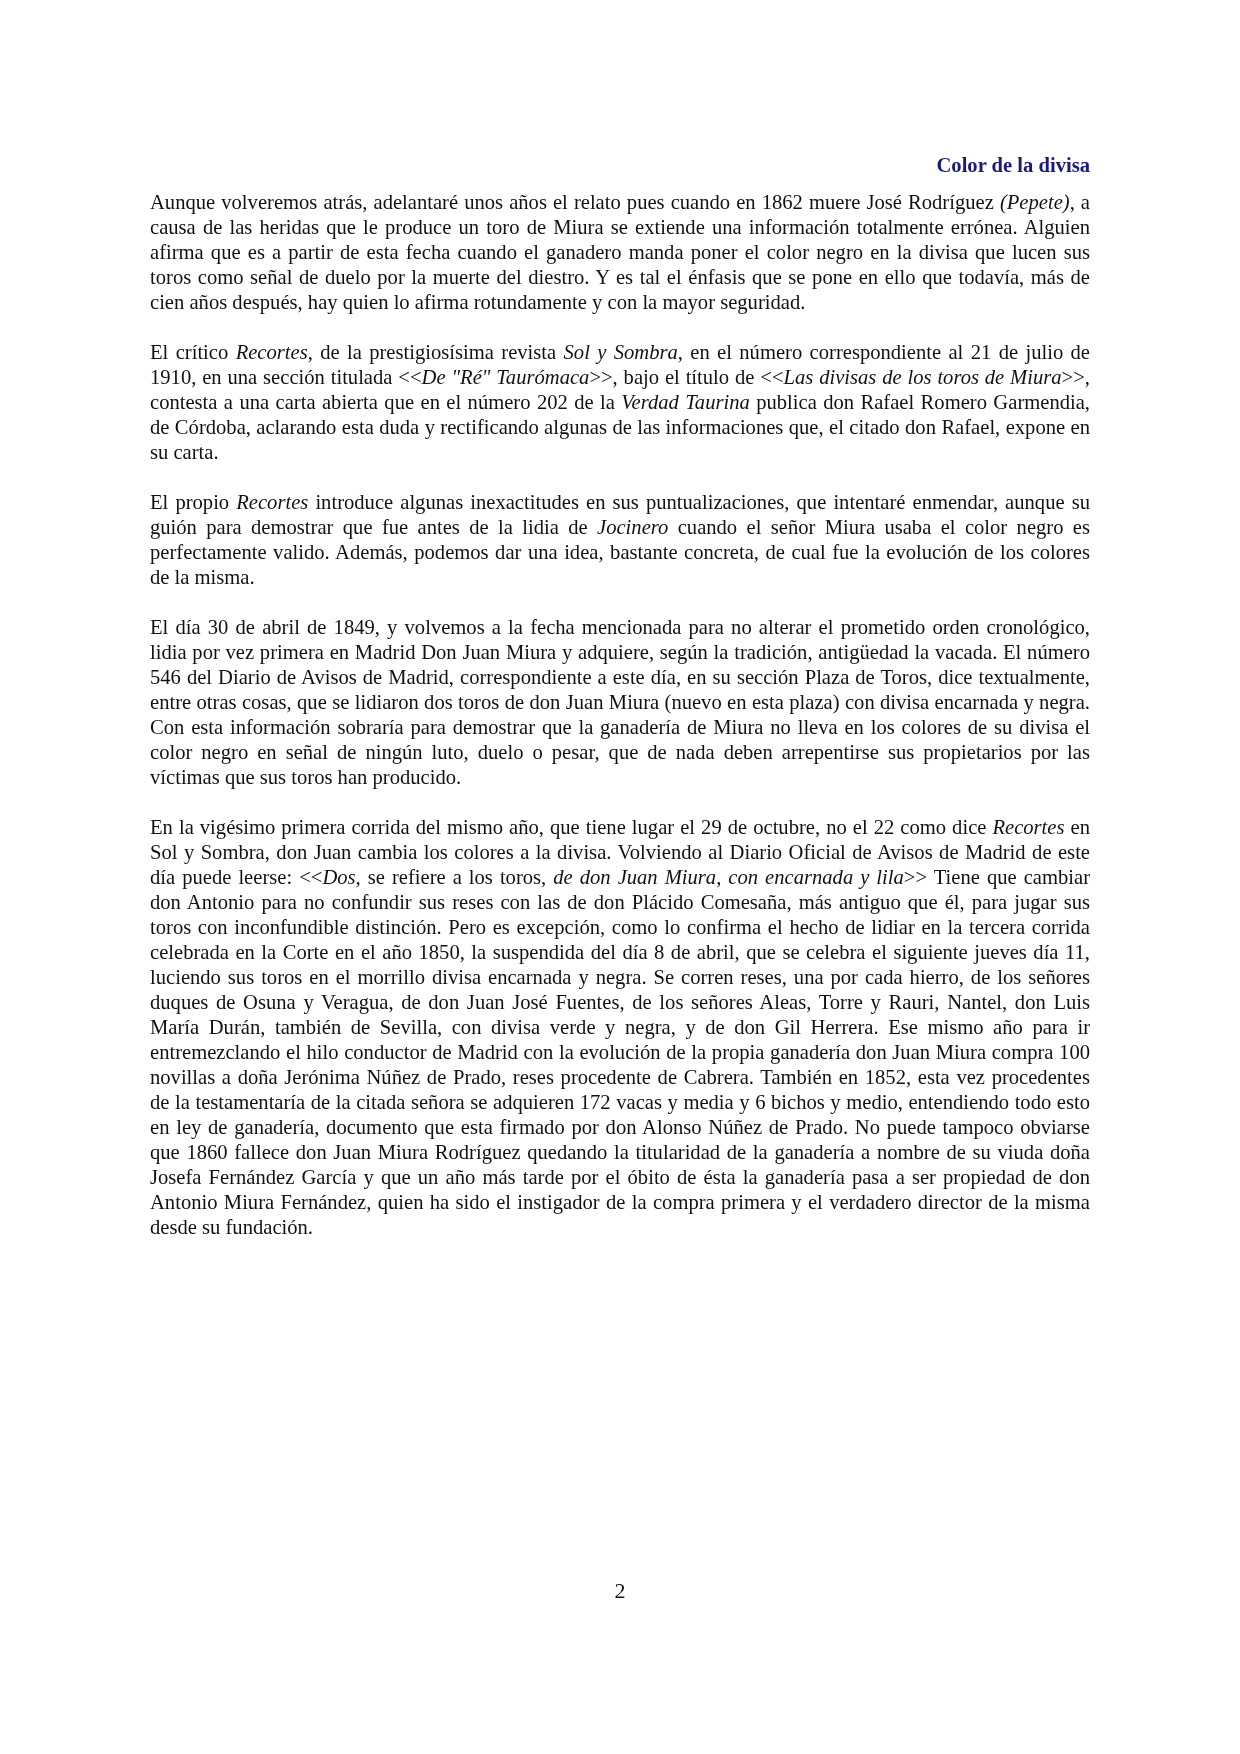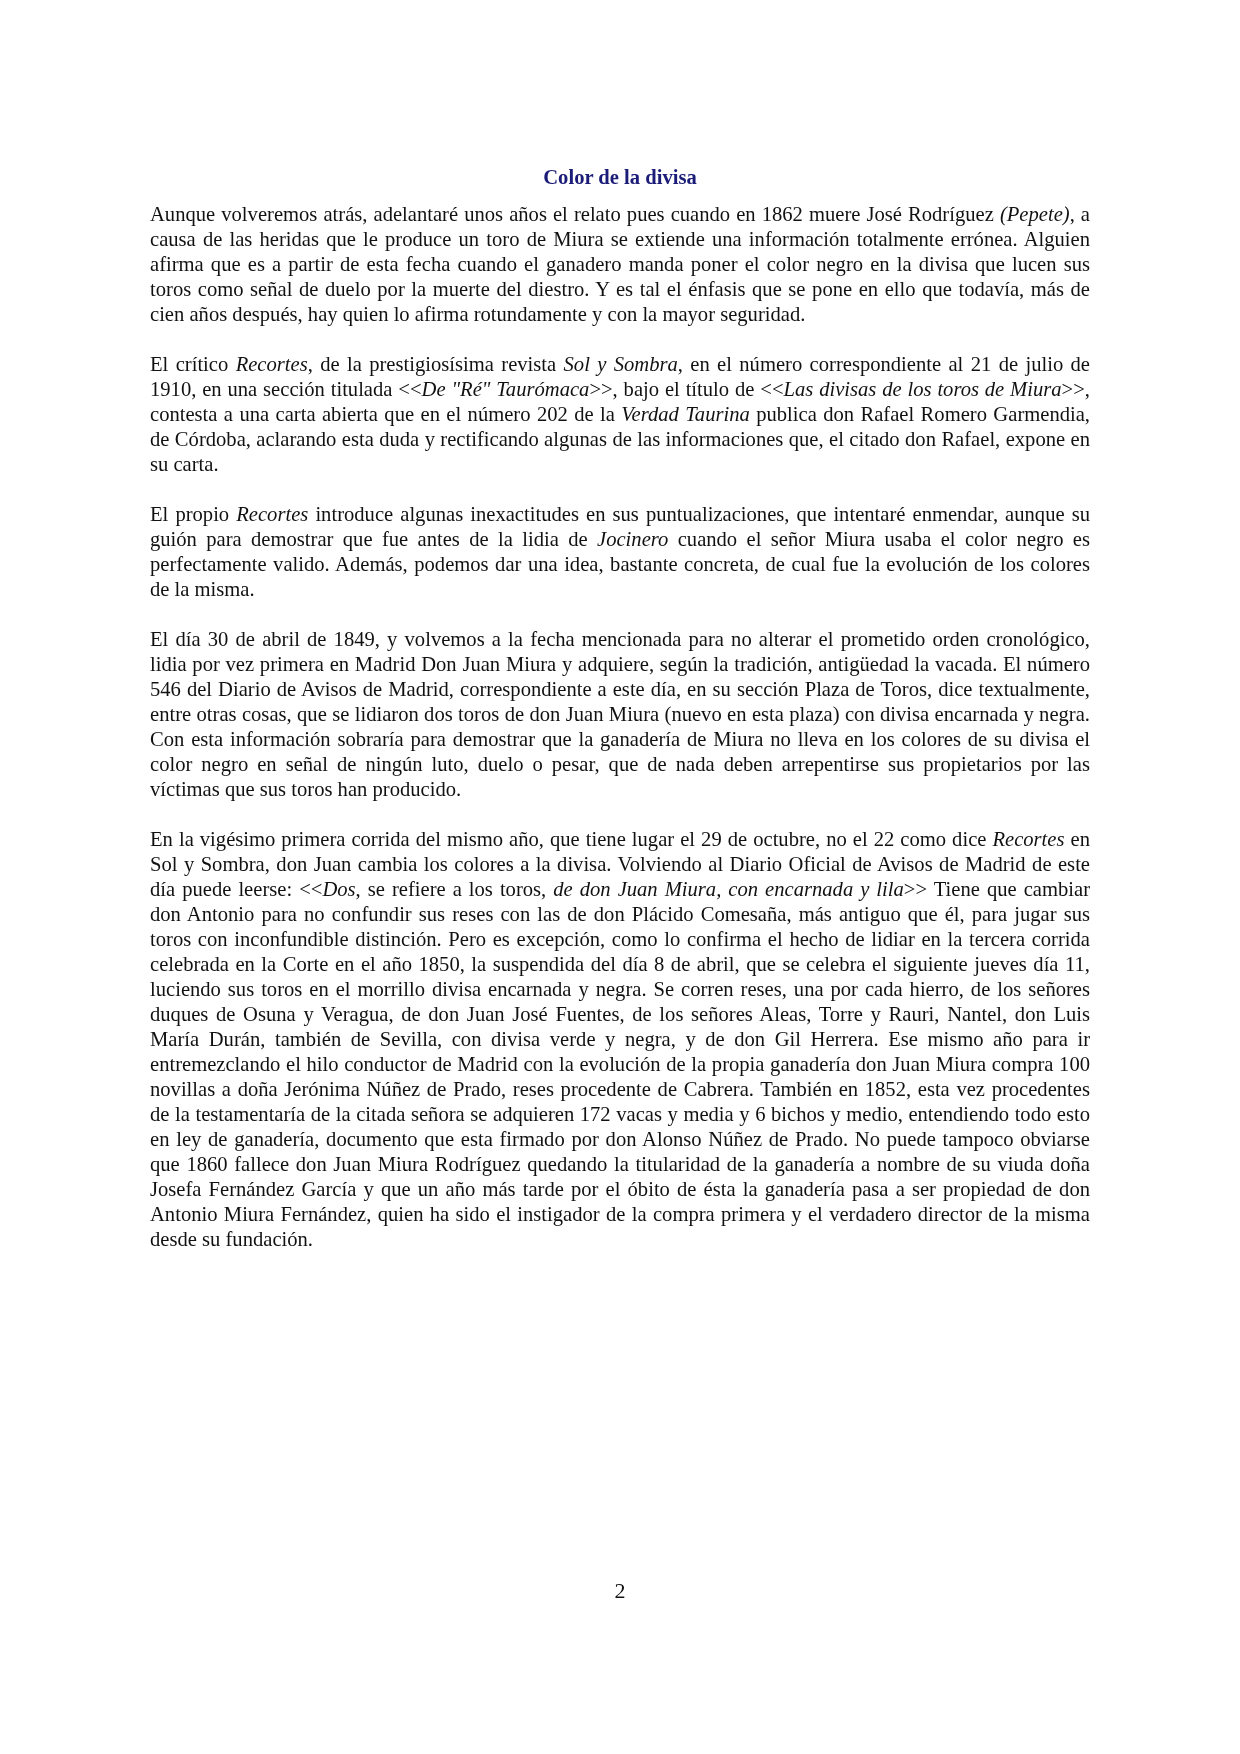--- a/index.html
+++ b/index.html
@@ -13,25 +13,25 @@
       font-size: 20.6px;
       line-height: 25px;
       color: #111111;
       text-align: justify;
     }
     .heading {
       font-weight: bold;
       color: #1b1b78;
       font-size: 20.6px;
       line-height: 25px;
-      margin: 12px;
-      text-align: center;
+      margin: 0;
+      text-align: right;
     }
     p { margin: 0 0 25px 0; }
-    p.first { margin-top: 4px; }
+    p.first { margin-top: 12px; }
     .it { font-style: italic; }
     .page-number {
       position: absolute;
       top: 1578px;
       left: 0;
       width: 1240px;
       text-align: center;
       font-family: "Liberation Serif", "DejaVu Serif", serif;
       font-size: 22px;
       color: #111111;

